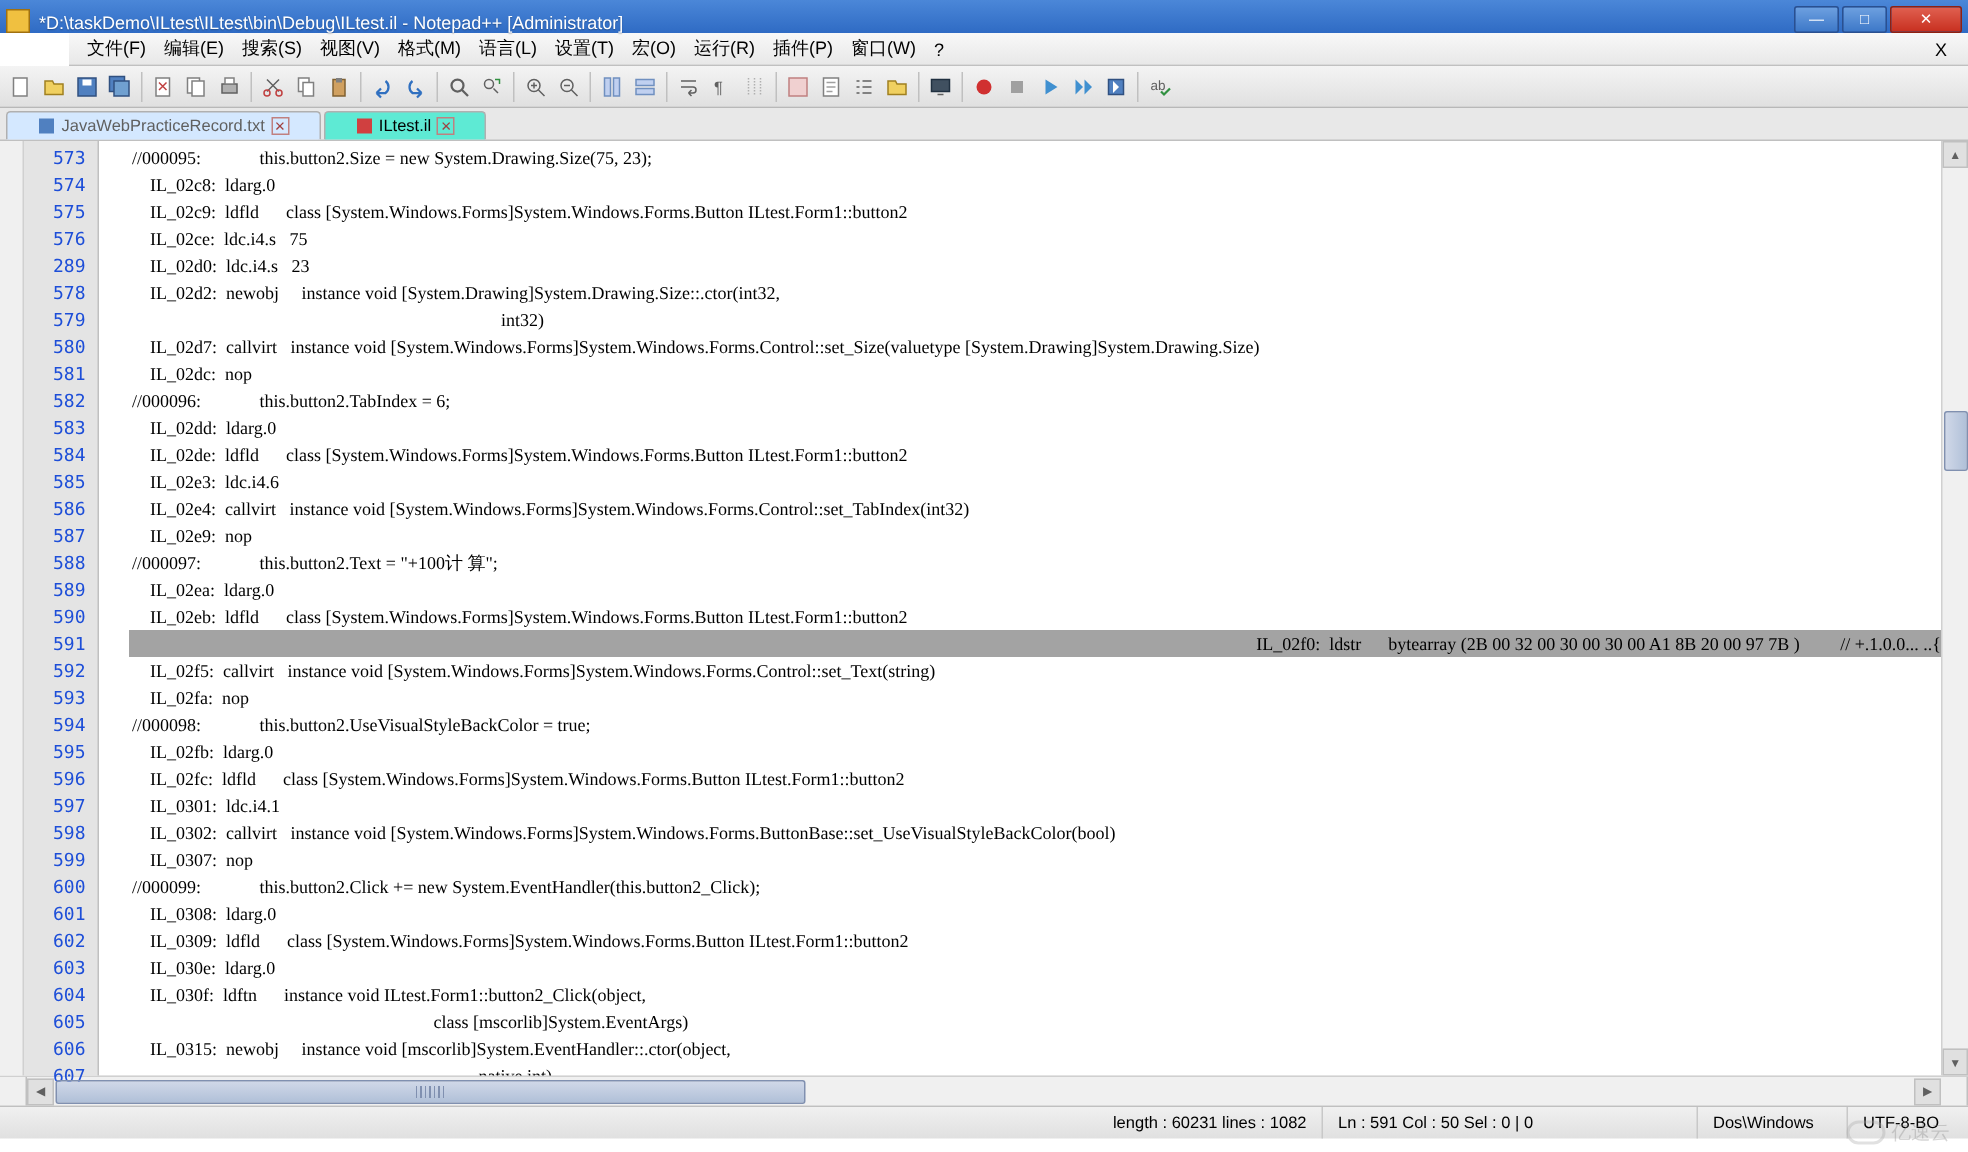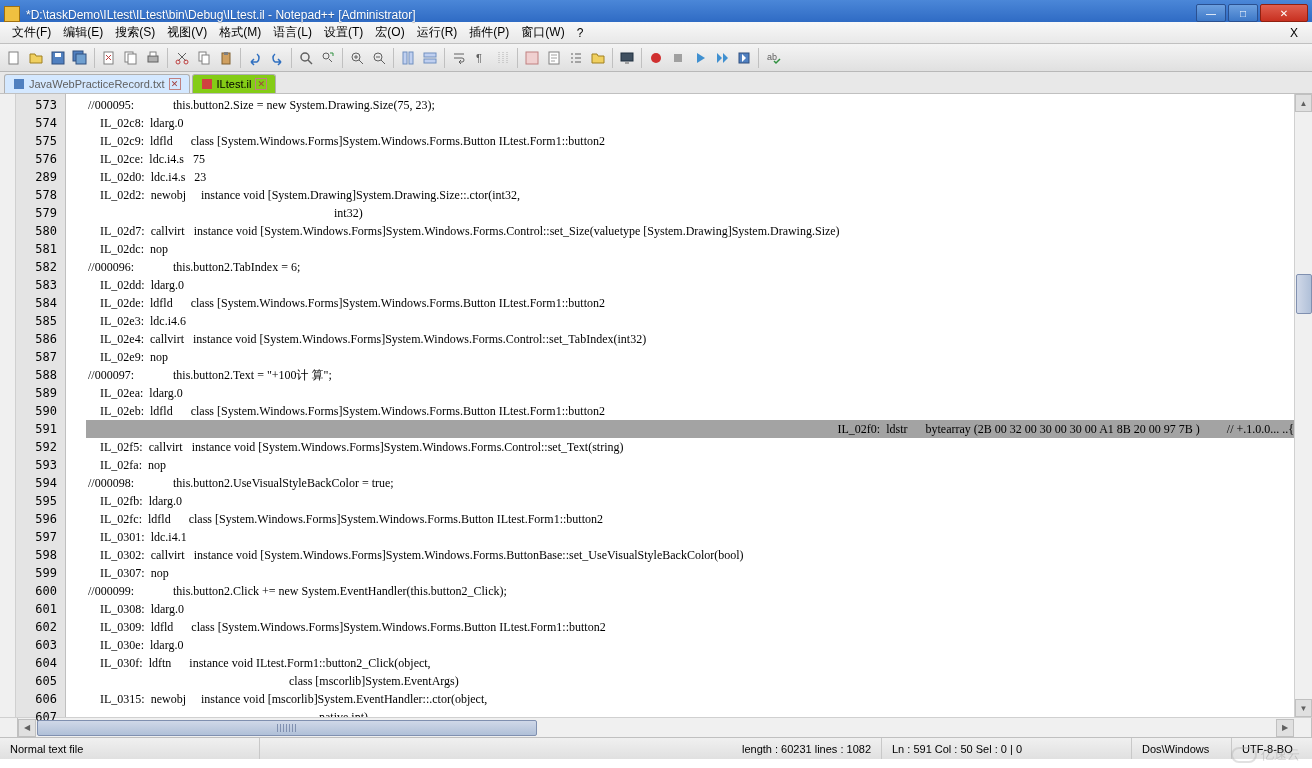--- a/index.html
+++ b/index.html
@@ -3,35 +3,35 @@
 <meta charset="utf-8">
 <style>
 * { margin:0; padding:0; box-sizing:border-box; }
 body { font-family:"Segoe UI",Tahoma,sans-serif; font-size:12px; background:#fff; width:1312px; height:768px; overflow:hidden; position:relative; }
 .titlebar { height:22px; background:linear-gradient(#4b87d8,#2f6bc4); display:flex; align-items:flex-end; padding:0 4px; color:#fff; }
 .titlebar .icon { width:16px; height:16px; background:#f0c040; border:1px solid #a07010; margin-right:6px; }
 .titlebar .title { flex:1; font-size:12px; text-shadow:0 1px 1px rgba(0,0,0,.3); }
 .winbtns { display:flex; gap:2px; }
 .winbtn { width:30px; height:18px; border:1px solid #2a5090; background:linear-gradient(#6da0e0,#3d78c8); border-radius:2px; display:flex; align-items:center; justify-content:center; color:#fff; font-size:10px; }
 .winbtn.cl { background:linear-gradient(#e06050,#c83020); border-color:#902010; width:48px; }
-.menubar { height:22px; background:linear-gradient(#f8f8f8,#e8e8e8); border-bottom:1px solid #c0c0c0; display:flex; align-items:center; padding:0 6px; font-size:12px; }
+.menubar { height:22px; background:linear-gradient(#f8f8f8,#e8e8e8); border-bottom:1px solid #c0c0c0; display:flex; align-items:center; padding:0 6px; font-size:12px;margin-left:46px; }
 .menubar span { padding:0 6px; cursor:default; }
 .menubar .x { margin-left:auto; padding:0 8px; font-family:Arial; }
 .toolbar { height:28px; background:linear-gradient(#f4f4f4,#e0e0e0); border-bottom:1px solid #b8b8b8; display:flex; align-items:center; padding:0 4px; gap:2px; }
 .tbtn { width:20px; height:20px; border:1px solid transparent; display:flex; align-items:center; justify-content:center; }
 .tsvg { width:16px; height:16px; }
 .tsep { width:1px; height:20px; background:#c0c0c0; margin:0 2px; }
 .tabbar { height:22px; background:#e8e8e8; border-bottom:1px solid #c0c0c0; display:flex; align-items:flex-end; padding:3px 4px 0; }
-.tab { height:19px; padding:0 8px; font-size:11px; display:flex; align-items:center; gap:4px; border:1px solid #b0b0b0; border-bottom:none; margin-right:2px; border-radius:3px 3px 0 0;margin-top:16px; }
+.tab { height:19px; padding:0 20px; font-size:11px; display:flex; align-items:center; gap:4px; border:1px solid #b0b0b0; border-bottom:none; margin-right:2px; border-radius:3px 3px 0 0;margin-top:16px; }
 .tab.inactive { background:#d4e8ff; color:#606060; }
-.tab.active { background:#84cc16; font-weight:normal; }
+.tab.active { background:#5eead4; font-weight:normal; }
 .tab .ficon { width:12px; height:12px; }
 .tab .cx { width:12px; height:12px; border:1px solid #c08080; color:#a04040; font-size:9px; display:flex; align-items:center; justify-content:center; }
 .editor { position:relative; height:623px; display:flex; }
-.gutter { width:50px; background:#e4e4e4; border-right:1px solid #c0c0c0; padding-top:2px; text-align:right; font-family:Consolas,monospace; font-size:12px; color:#000000; }
+.gutter { width:50px; background:#e4e4e4; border-right:1px solid #c0c0c0; padding-top:2px; text-align:right; font-family:Consolas,monospace; font-size:12px; color:#1d4ed8; }
 .gutter div { height:18px; padding-right:8px; line-height:18px; }
 .gutter-margin { width:16px; background:#f0f0f0; border-right:1px solid #d0d0d0; }
 .code { flex:1; font-family:Liberation Serif, serif; font-size:12px; padding-top:2px; white-space:pre; overflow:hidden; color:#000;margin-left:20px; }
 .code .ln { height:18px; line-height:18px; padding-left:2px; }
 .code .hl { background:#a3a3a3;text-align:right; }
 .vscroll { width:18px; background:#f0f0f0; border-left:1px solid #d0d0d0; position:relative; }
 .vscroll .up,.vscroll .dn { height:18px; background:#e0e0e0; border:1px solid #c0c0c0; display:flex; align-items:center; justify-content:center; font-size:8px; color:#606060; }
 .vscroll .dn { position:absolute; bottom:0; width:100%; }
 .vscroll .thumb { position:absolute; top:180px; width:16px; left:1px; height:40px; background:linear-gradient(90deg,#d0d8e8,#b0c0d8); border:1px solid #8090b0; border-radius:2px; }
 .hscroll-row { height:20px; display:flex; background:#f0f0f0; border-top:1px solid #d0d0d0; }
@@ -343,21 +343,20 @@
         <div class="thumb">
           <div class="grip"></div>
         </div>
       </div>
     <div class="rt">▶</div>
   </div>
   <div class="hscroll-sm"></div>
 </div>
 
 <div class="statusbar">
-  <div class="cell" style="width:260px">Normal text file</div>
   <div class="spacer"></div>
   <div class="cell">length : 60231    lines : 1082</div>
   <div class="cell" style="width:250px">Ln : 591    Col : 50    Sel : 0 | 0</div>
   <div class="cell" style="width:100px">Dos\Windows</div>
   <div class="cell" style="width:80px;border-right:none">UTF-8-BO</div>
 </div>
 
 <div class="watermark">
   <div class="cloud"></div>
   <span>亿速云</span>

